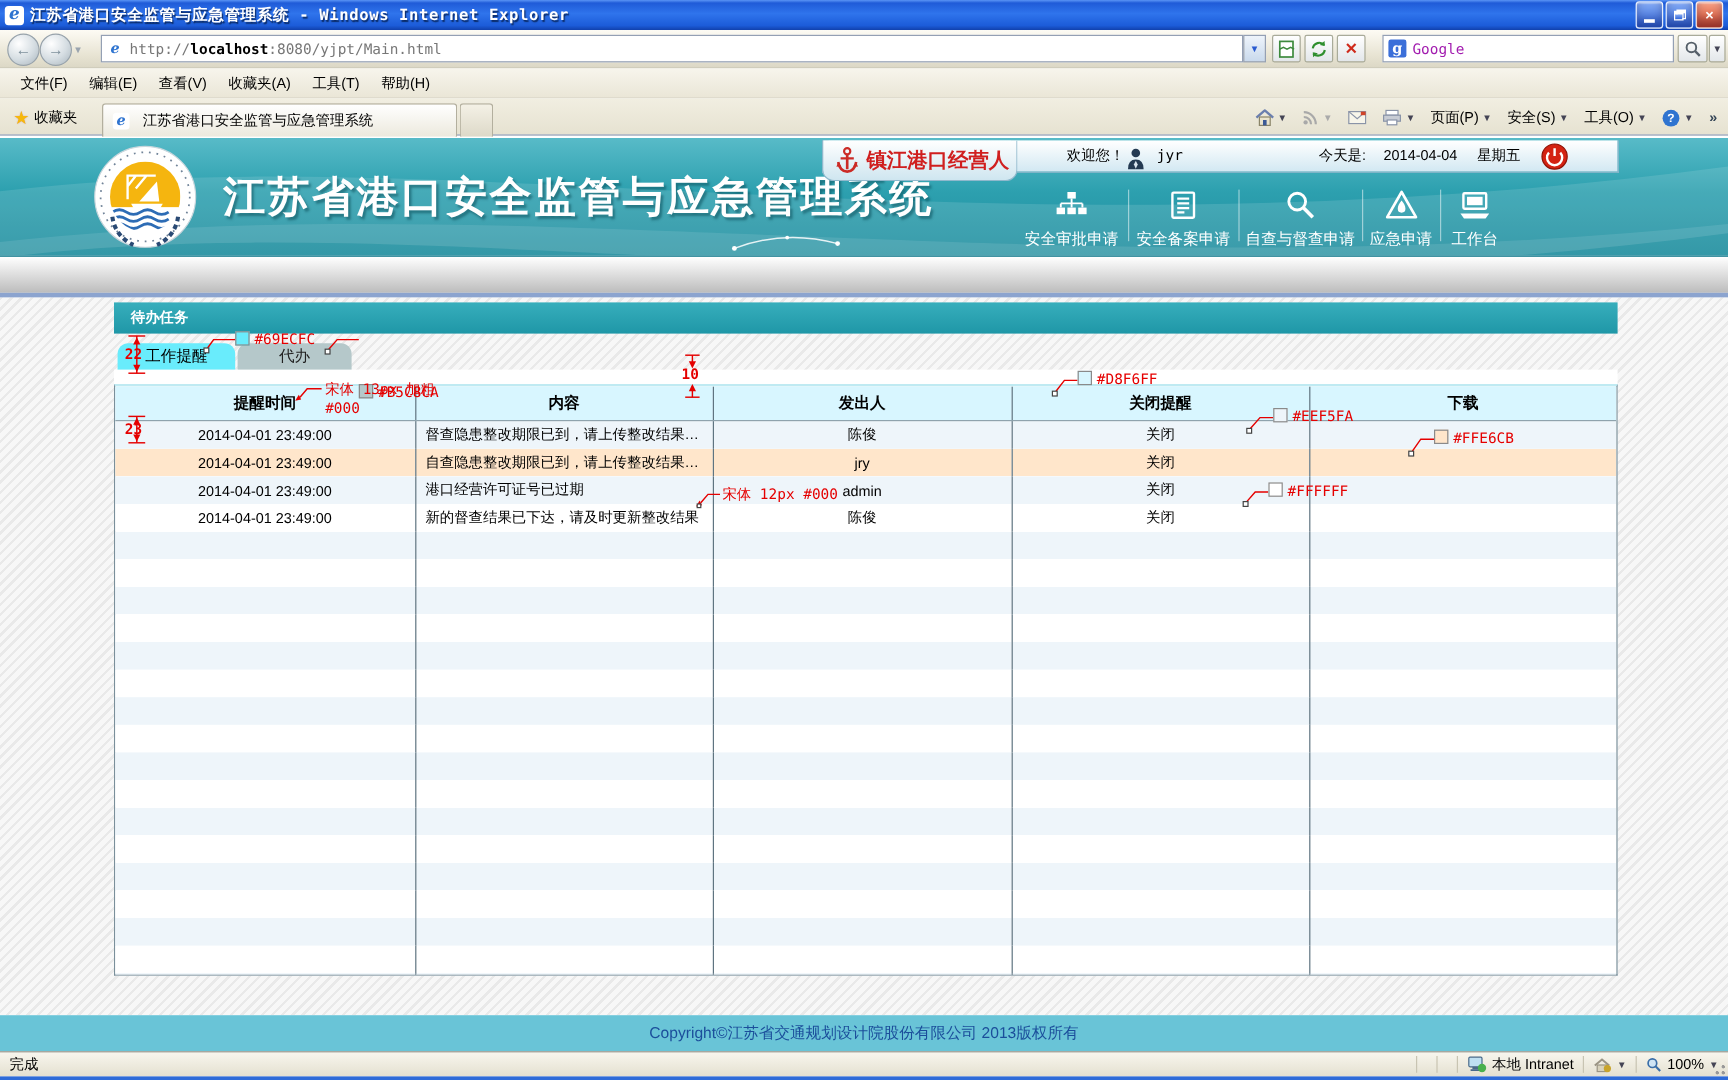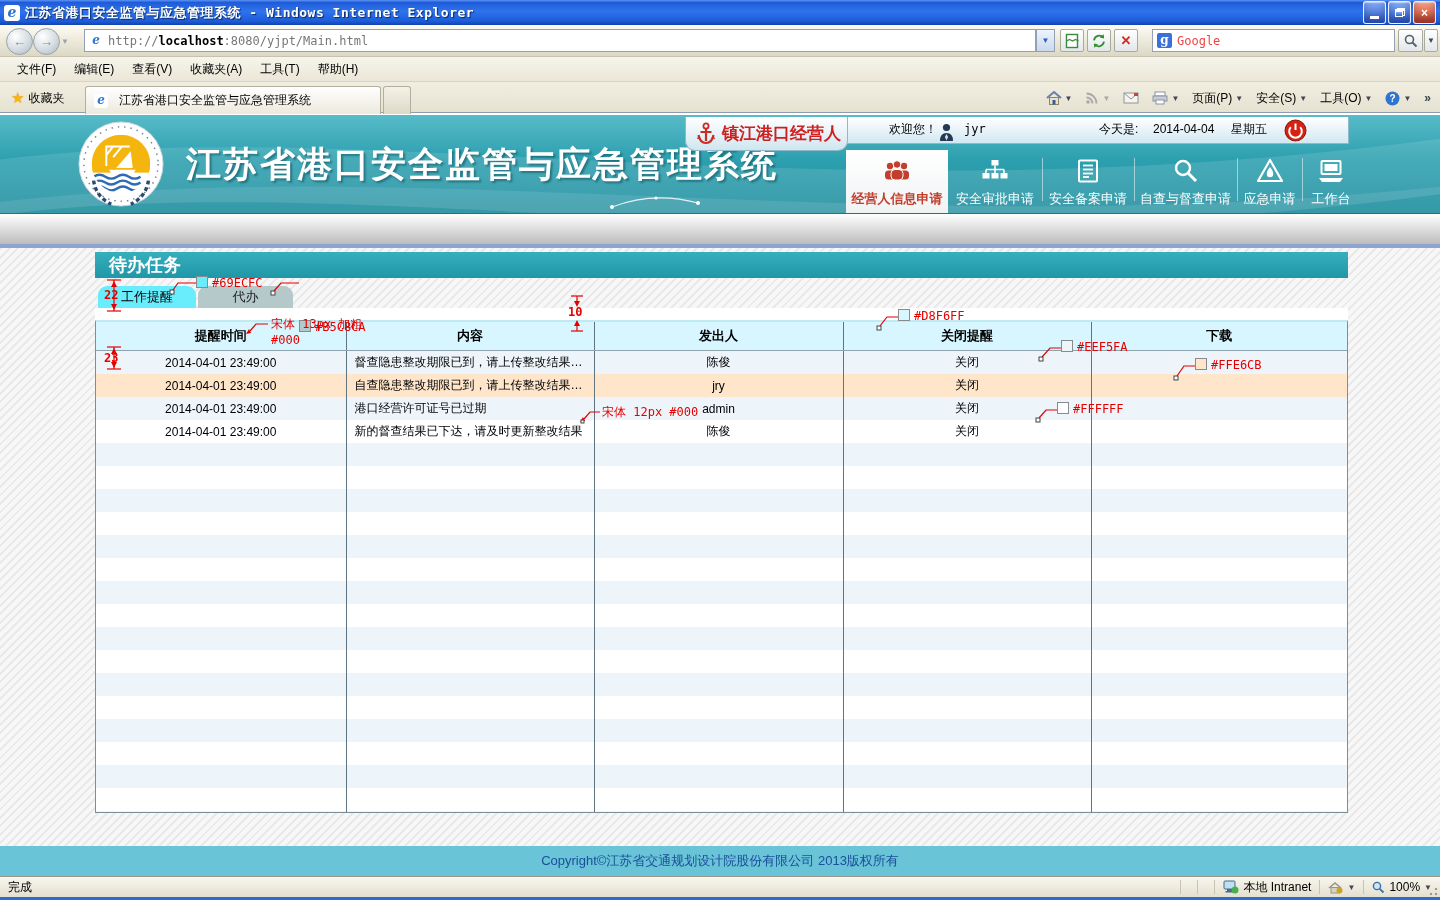--- a/index.html
+++ b/index.html
@@ -41,21 +41,21 @@
   #addr-url b{color:#000;}
   #addr-combo{position:absolute;left:1036px;top:4px;width:19px;height:23px;background:linear-gradient(#eef4fb,#c9d9ec);
     border:1px solid #94a0b4;box-sizing:border-box;color:#2a5bd0;font-size:8px;text-align:center;line-height:21px;cursor:pointer;}
   .abtn{position:absolute;top:4px;width:24px;height:23px;border:1px solid #a9ab9a;border-radius:2px;
     background:linear-gradient(#ffffff,#e3e7ea);display:flex;align-items:center;justify-content:center;cursor:pointer;box-sizing:border-box;}
   #compat-btn{left:1060px;} #refresh-btn{left:1087px;} #stop-btn{left:1114px;color:#cf2a1b;font-weight:bold;font-size:13px;}
   #search-box{position:absolute;left:1152px;top:4px;width:243px;height:23px;background:#fff;border:1px solid #94a0b4;
     display:flex;align-items:center;gap:5px;padding:0 4px;box-sizing:border-box;}
   #glogo{width:15px;height:15px;background:#3b6fd9;color:#fff;font:bold 12px "DejaVu Serif",serif;
     text-align:center;line-height:15px;border-radius:2px;}
-  #search-text{color:#ef4444;font-family:"DejaVu Sans Mono",monospace;}
+  #search-text{color:#a21caf;font-family:"DejaVu Sans Mono",monospace;}
   #search-go{left:1398px;width:25px;} #search-drop{left:1424px;width:14px;color:#445;font-size:8px;}
 
   
   #menubar{position:absolute;left:0;top:57px;width:1440px;height:25px;
     background:linear-gradient(#f7f5ec,#eae6d7);border-bottom:1px solid #d8d4c2;box-sizing:border-box;
     display:flex;align-items:center;padding-left:8px;}
   .menu-item{padding:3px 9px;cursor:pointer;}
 
   
   #favbar{position:absolute;left:0;top:82px;width:1440px;height:31px;
@@ -104,22 +104,22 @@
   
   #graybar{position:absolute;left:0;top:213px;width:1440px;height:31px;
     background:linear-gradient(#ffffff,#bcbcbc);border-top:1px solid #13798c;box-sizing:border-box;}
   #blueline{position:absolute;left:0;top:244px;width:1440px;height:4px;background:#8ca4cf;}
 
   
   #content{position:absolute;left:0;top:248px;width:1440px;height:598px;
     background:repeating-linear-gradient(135deg,#e9e9e9 0 2px,#f7f7f7 2px 6px);}
   #panel{position:absolute;left:95px;top:4px;width:1253px;height:561px;}
   #panel-titlebar{position:absolute;left:0;top:0;width:100%;height:26px;
-    background:linear-gradient(#37aebc,#1f97a7);color:#fff;font-weight:bold;font-size:18px;
-    line-height:26px;padding-left:14px;box-sizing:border-box;}
+    background:linear-gradient(#37aebc,#1f97a7);color:#fff;font-weight:bold;font-size:12px;
+    line-height:26px;padding-left:14px;box-sizing:border-box;font-family:Liberation Mono, monospace;}
   .ptab{position:absolute;top:34px;height:30px;line-height:22px;border-radius:9px 9px 0 0;
     font-size:13px;text-align:center;cursor:pointer;}
   #tab-remind{left:3px;width:98px;background:#69ecfc;color:#000;}
   #tab-todo{left:103px;width:95px;background:#b5c8ca;color:#222;}
   #white-strip{position:absolute;left:0;top:56px;width:100%;height:12px;background:#fff;}
   #table-wrap{position:absolute;left:0;top:68px;width:100%;height:493px;overflow:hidden;
     border:1px solid #7a8f9a;border-top:2px solid #bfeaf2;box-sizing:border-box;background:#fff;}
   #task-table{width:100%;border-collapse:collapse;table-layout:fixed;}
   #task-table th{height:26px;background:#d8f6ff;font-size:13px;font-weight:bold;border-bottom:1px solid #8fa3ad;}
   #task-table td{height:23px;font-size:12px;text-align:center;padding:0;overflow:hidden;white-space:nowrap;}
@@ -340,33 +340,20 @@
       <svg width="20" height="24" viewBox="0 0 20 24">
         <circle cx="10" cy="4" r="2.6" fill="none" stroke="#cb2b26" stroke-width="1.8"></circle>
         <line x1="10" y1="6.5" x2="10" y2="19" stroke="#cb2b26" stroke-width="2.2"></line>
         <line x1="4.5" y1="10" x2="15.5" y2="10" stroke="#cb2b26" stroke-width="2"></line>
         <path d="M2.5 13 q1.5 8 7.5 8 q6 0 7.5 -8" fill="none" stroke="#cb2b26" stroke-width="2.2"></path>
         <path d="M2.5 13 l-1.5 4 4 -0.5 z M17.5 13 l1.5 4 -4 -0.5 z" fill="#cb2b26"></path>
       </svg>
       <span id="org-name">镇江港口经营人</span>
     </div>
     <nav id="main-nav">
-        <div class="nav-item active" style="width: 102px;">
-          <span class="nicon">
-            <svg width="28" height="26" viewBox="0 0 28 26">
-              <circle cx="7" cy="8" r="3.2" fill="currentColor"></circle>
-              <circle cx="21" cy="8" r="3.2" fill="currentColor"></circle>
-              <rect x="2" y="12.5" width="10" height="9" rx="3.5" fill="currentColor"></rect>
-              <rect x="16" y="12.5" width="10" height="9" rx="3.5" fill="currentColor"></rect>
-              <circle cx="14" cy="6.5" r="3.8" fill="currentColor" stroke="#fff" stroke-width="1"></circle>
-              <rect x="8" y="11.5" width="12" height="10.5" rx="4" fill="currentColor" stroke="#fff" stroke-width="1"></rect>
-            </svg>
-          </span>
-          <span class="nlabel">经营人信息申请</span>
-        </div>
         <div class="nav-item" style="width: 94px;">
           <span class="nicon">
             <svg width="28" height="26" viewBox="0 0 28 26">
               <rect x="10.5" y="2" width="7" height="5.5" fill="currentColor"></rect>
               <path d="M14 7.5 v4 M5 11.5 h18 M5 11.5 v3.5 M14 11.5 v3.5 M23 11.5 v3.5" stroke="currentColor" stroke-width="1.6" fill="none"></path>
               <rect x="1.5" y="15" width="7" height="5.5" fill="currentColor"></rect>
               <rect x="10.5" y="15" width="7" height="5.5" fill="currentColor"></rect>
               <rect x="19.5" y="15" width="7" height="5.5" fill="currentColor"></rect>
             </svg>
           </span>

